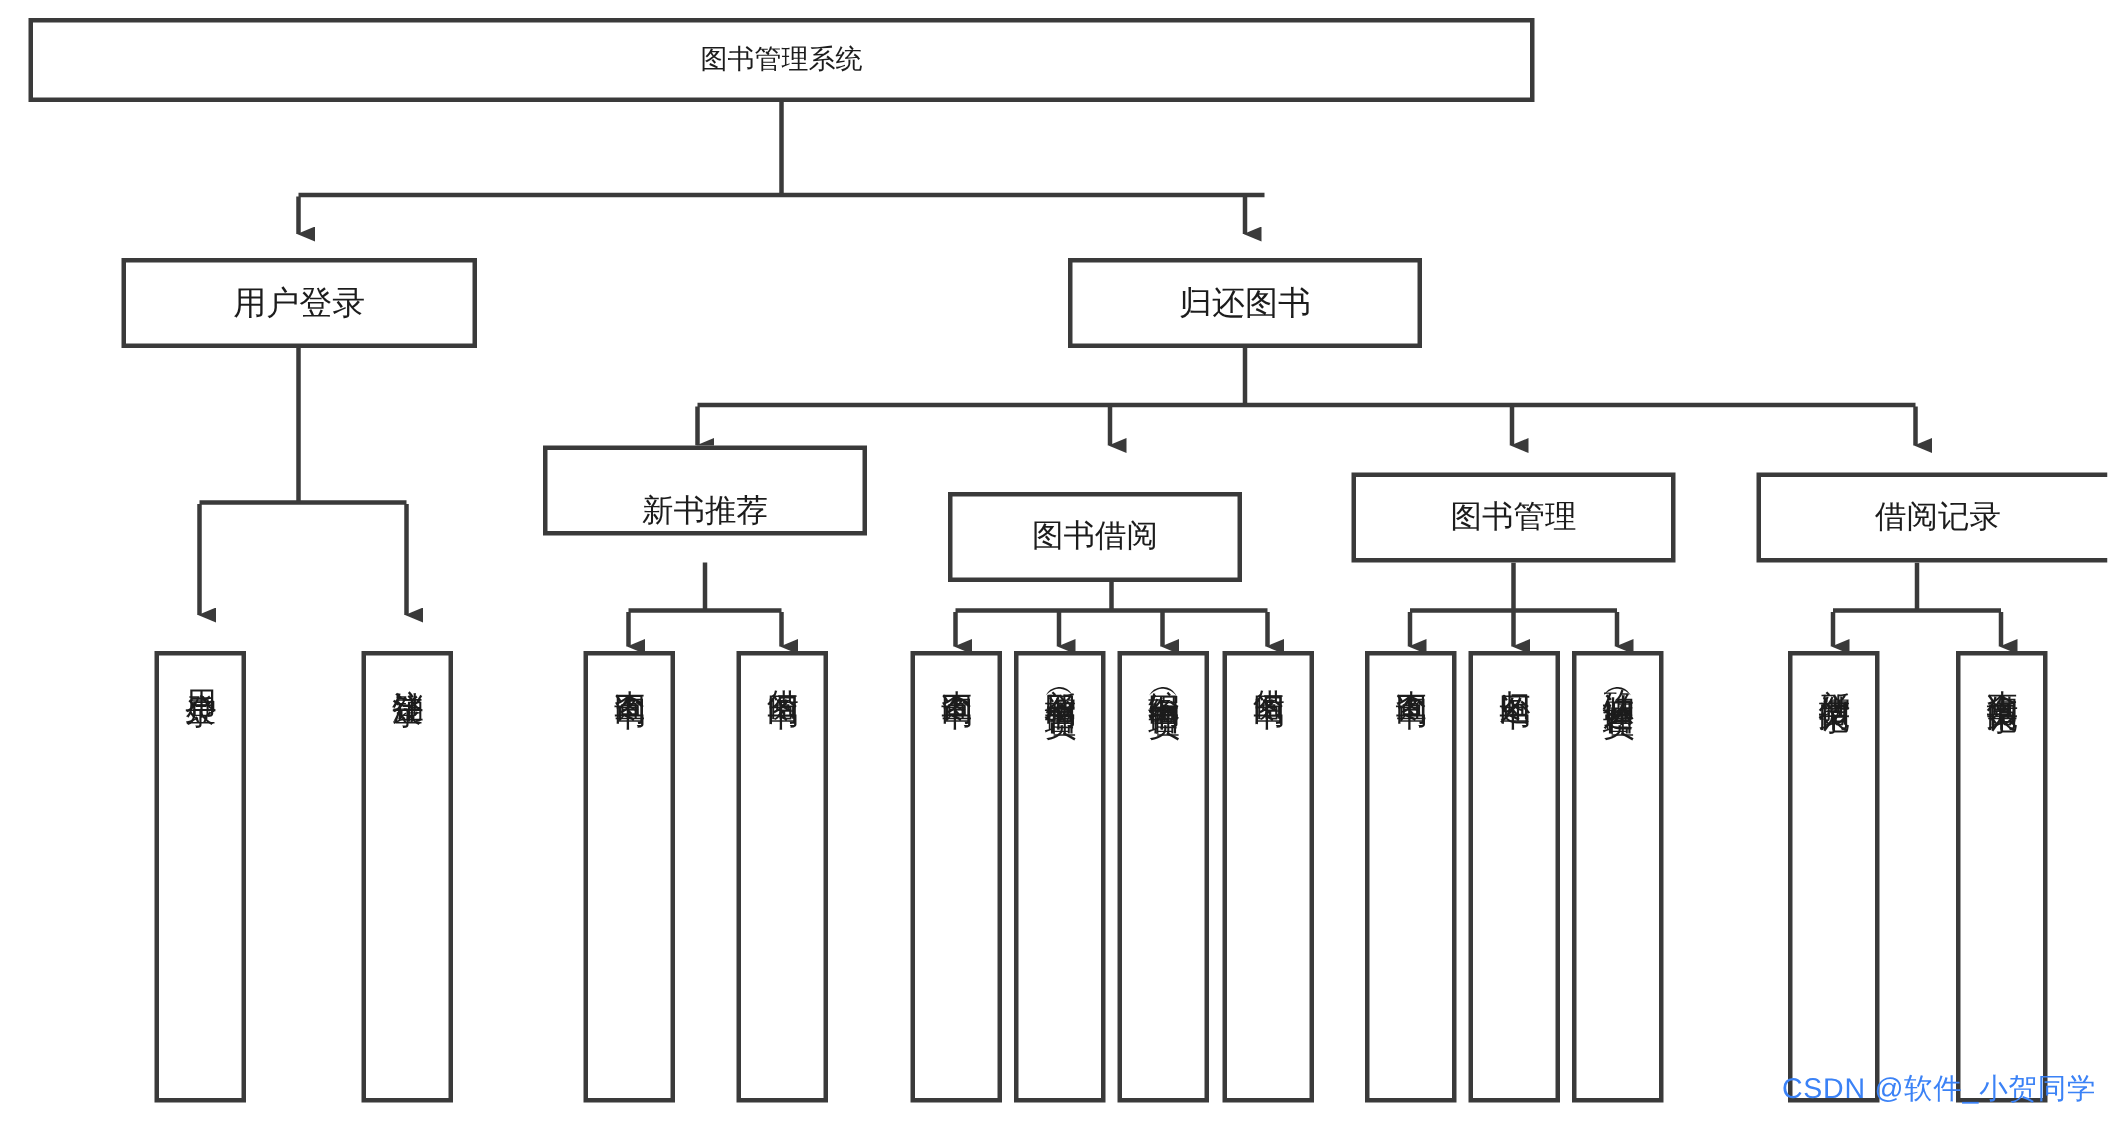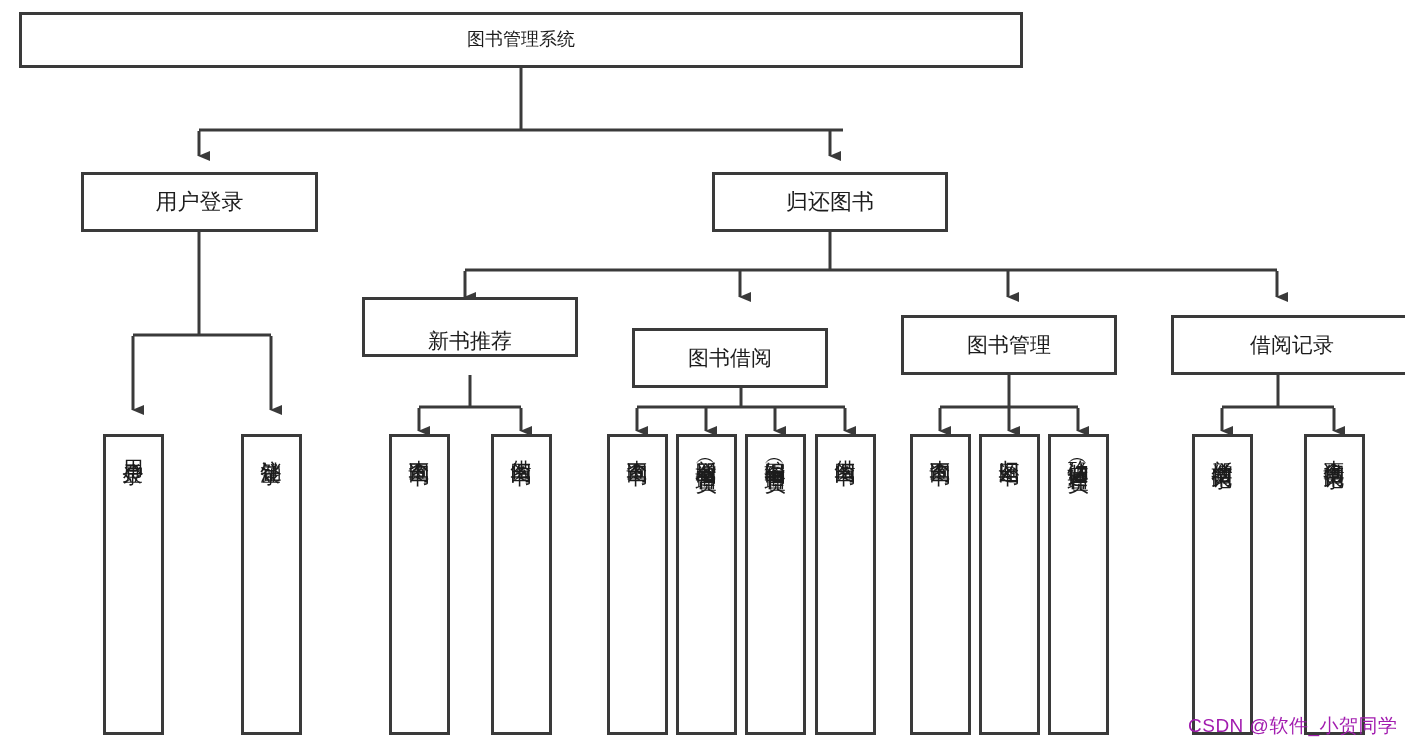--- a/index.html
+++ b/index.html
@@ -53,21 +53,21 @@
     text-orientation: upright;
     letter-spacing: 2px;
     white-space: nowrap;
     line-height: 1;
   }
   .watermark {
     position: absolute;
     left: 1188px;
     top: 713px;
     font-size: 19px;
-    color: #a21caf;
+    color: #3b82f6;
     white-space: nowrap;
     letter-spacing: 0.5px;
   }
 </style>
 </head>
 <body>
 
 <div id="canvas">
 
   <svg id="wires" viewBox="0 0 1405 747" xmlns="http://www.w3.org/2000/svg">

